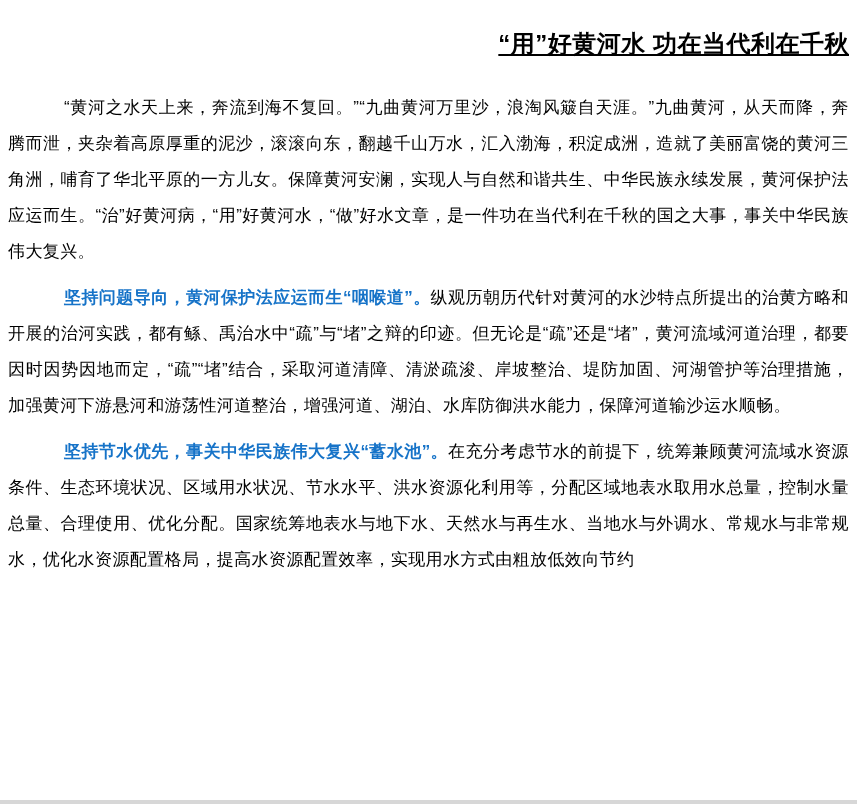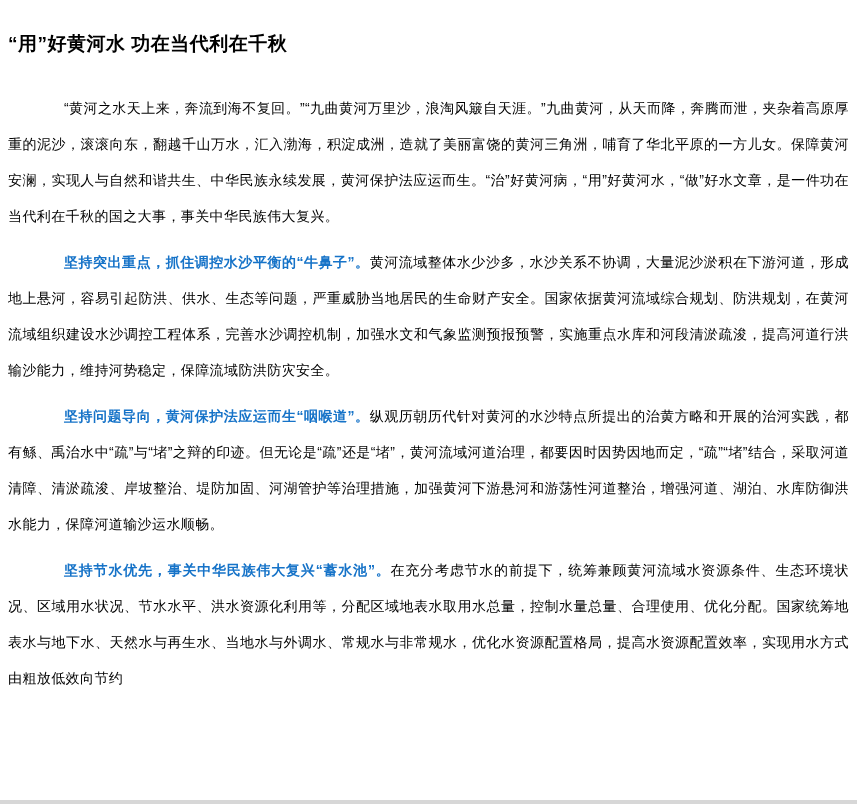--- a/index.html
+++ b/index.html
@@ -7,29 +7,30 @@
     position: relative;
     width: 857px;
     height: 804px;
     background: #ffffff;
     overflow: hidden;
     color: #000000;
     font-family: "Liberation Sans", sans-serif;
   }
   .content { padding: 0 8px; }
   .doc-title {
-    font-size: 19px;
+    font-size: 24px;
     font-weight: bold;
-    text-align: left;
+    text-align: right;
     margin: 31px 0 0 0;
     line-height: 26px;
     letter-spacing: 0.5px;
+    text-decoration: underline;
   }
   .para {
-    font-size: 14px;
+    font-size: 17px;
     line-height: 36px;
     text-align: justify;
     text-indent: 56px;
     margin: 10px 0 0 0;
     letter-spacing: 0.4px;
     word-break: break-all;
   }
   .para.first { margin-top: 33px; }
   .lead {
     color: #1673c8;
@@ -48,21 +49,20 @@
 </head>
 <body>
 
 <div class="page">
   <div class="content">
 
     <h1 class="doc-title">“用”好黄河水 功在当代利在千秋</h1>
 
     <p class="para first"><span class="lead"></span><span>“黄河之水天上来，奔流到海不复回。”“九曲黄河万里沙，浪淘风簸自天涯。”九曲黄河，从天而降，奔腾而泄，夹杂着高原厚重的泥沙，滚滚向东，翻越千山万水，汇入渤海，积淀成洲，造就了美丽富饶的黄河三角洲，哺育了华北平原的一方儿女。保障黄河安澜，实现人与自然和谐共生、中华民族永续发展，黄河保护法应运而生。“治”好黄河病，“用”好黄河水，“做”好水文章，是一件功在当代利在千秋的国之大事，事关中华民族伟大复兴。</span></p>
 
-    <p class="para"><span class="lead">坚持突出重点，抓住调控水沙平衡的“牛鼻子”。</span><span>黄河流域整体水少沙多，水沙关系不协调，大量泥沙淤积在下游河道，形成地上悬河，容易引起防洪、供水、生态等问题，严重威胁当地居民的生命财产安全。国家依据黄河流域综合规划、防洪规划，在黄河流域组织建设水沙调控工程体系，完善水沙调控机制，加强水文和气象监测预报预警，实施重点水库和河段清淤疏浚，提高河道行洪输沙能力，维持河势稳定，保障流域防洪防灾安全。</span></p>
 
     <p class="para"><span class="lead">坚持问题导向，黄河保护法应运而生“咽喉道”。</span><span>纵观历朝历代针对黄河的水沙特点所提出的治黄方略和开展的治河实践，都有鲧、禹治水中“疏”与“堵”之辩的印迹。但无论是“疏”还是“堵”，黄河流域河道治理，都要因时因势因地而定，“疏”“堵”结合，采取河道清障、清淤疏浚、岸坡整治、堤防加固、河湖管护等治理措施，加强黄河下游悬河和游荡性河道整治，增强河道、湖泊、水库防御洪水能力，保障河道输沙运水顺畅。</span></p>
 
     <p class="para"><span class="lead">坚持节水优先，事关中华民族伟大复兴“蓄水池”。</span><span>在充分考虑节水的前提下，统筹兼顾黄河流域水资源条件、生态环境状况、区域用水状况、节水水平、洪水资源化利用等，分配区域地表水取用水总量，控制水量总量、合理使用、优化分配。国家统筹地表水与地下水、天然水与再生水、当地水与外调水、常规水与非常规水，优化水资源配置格局，提高水资源配置效率，实现用水方式由粗放低效向节约</span></p>
 
   </div>
 
   <div class="clipped-line"></div>
 </div>
 

